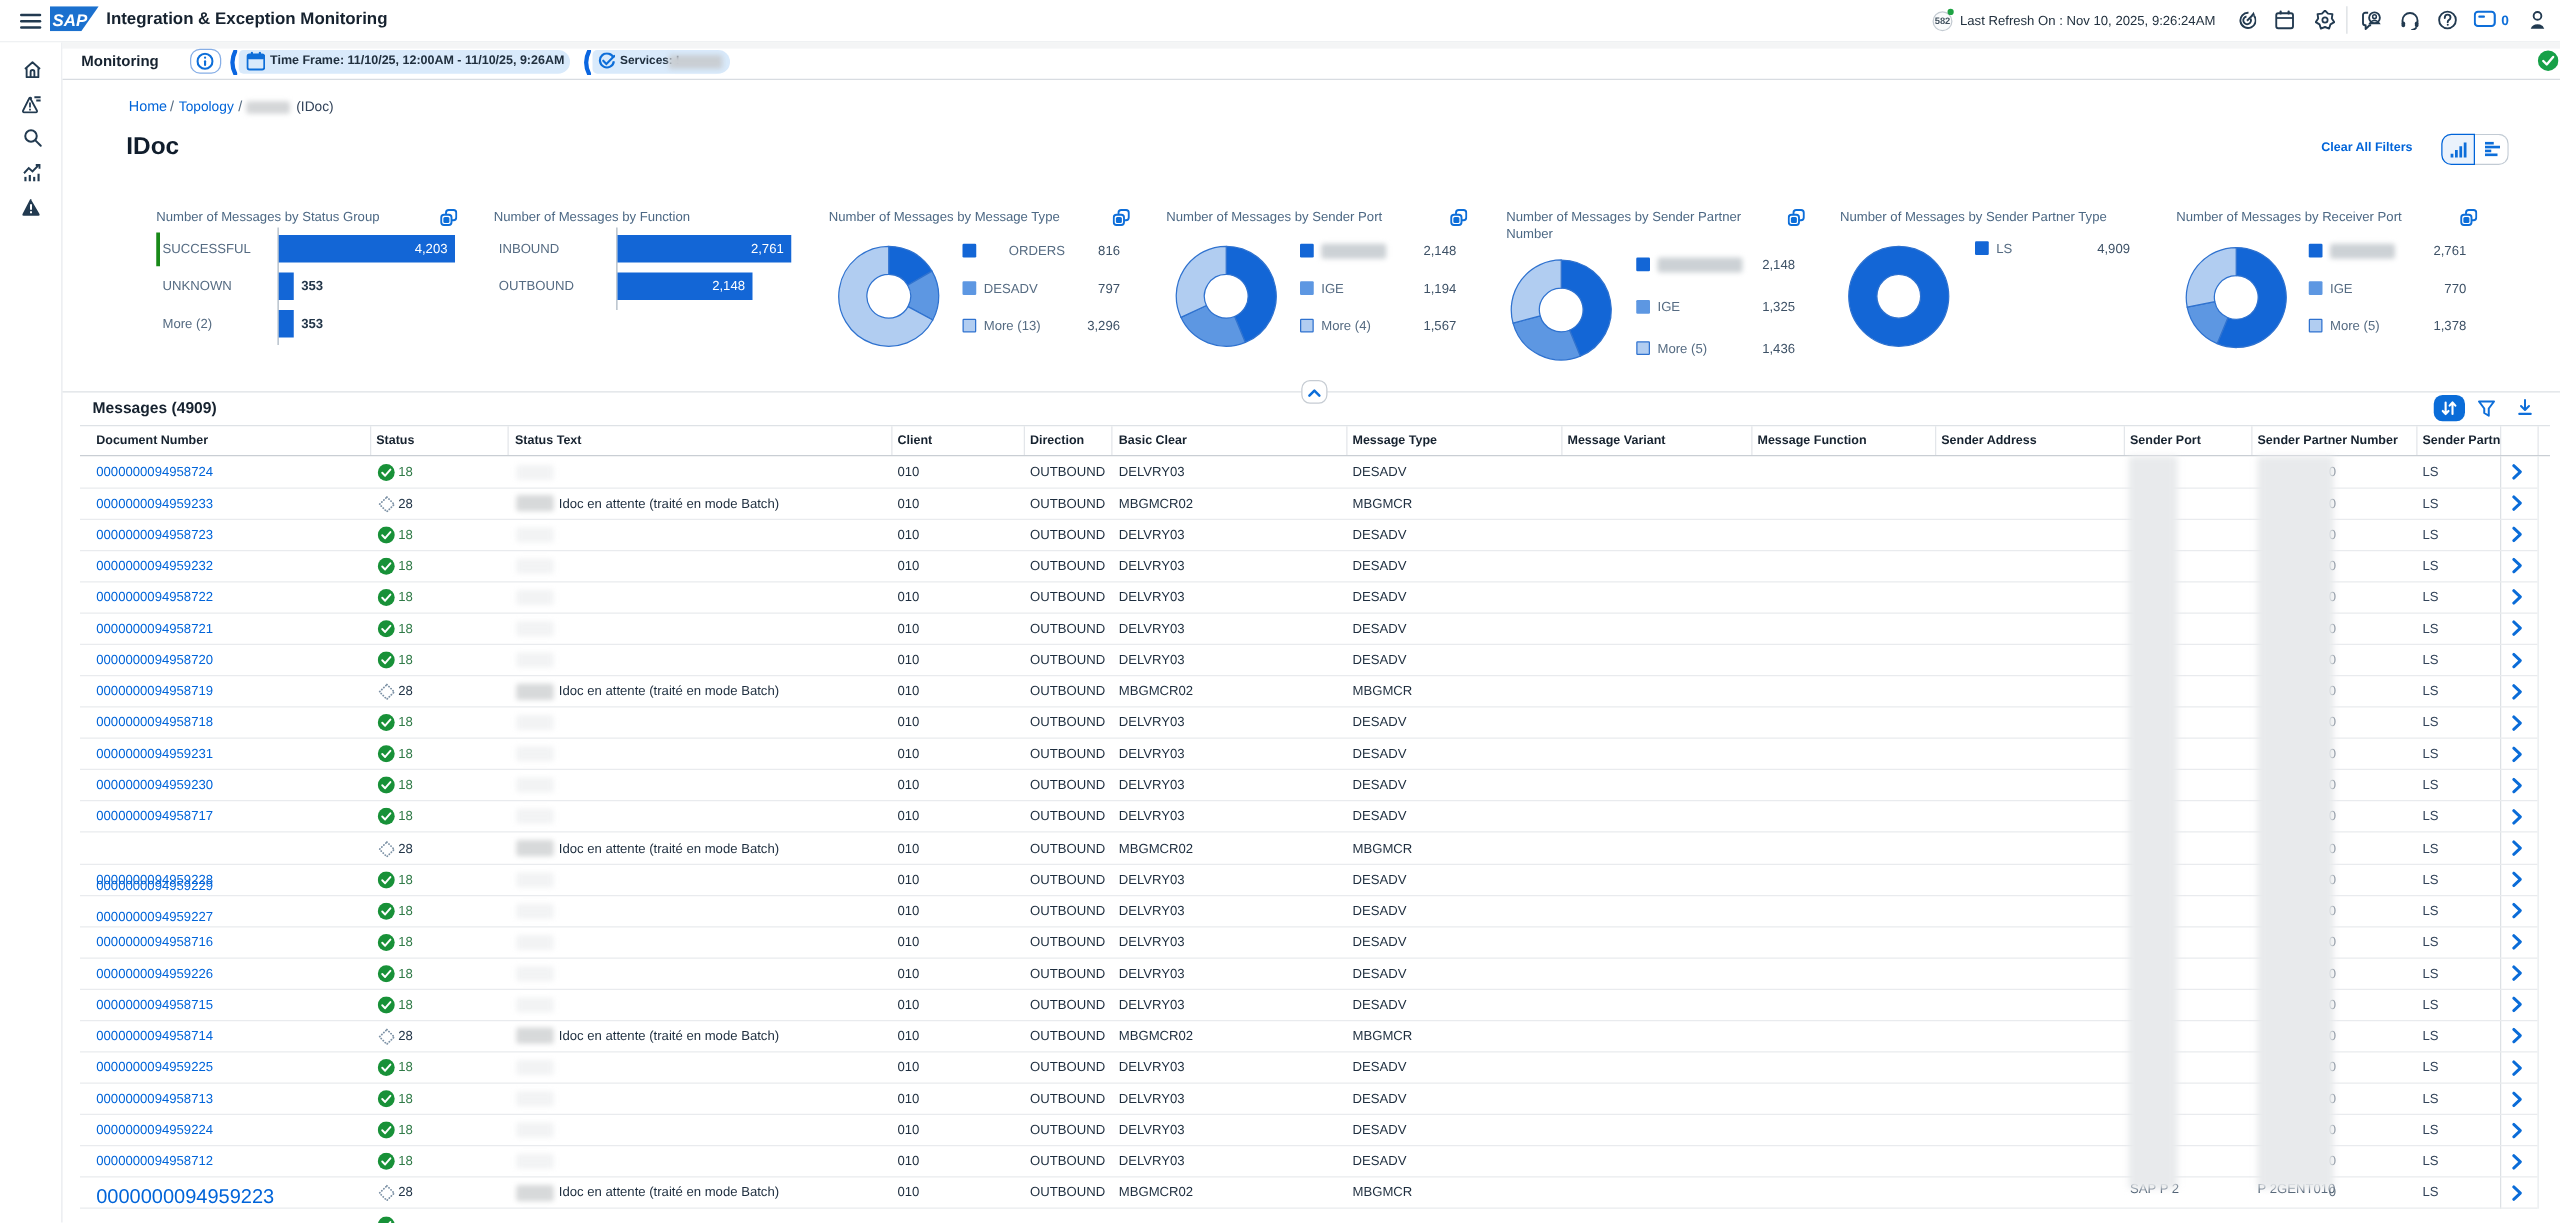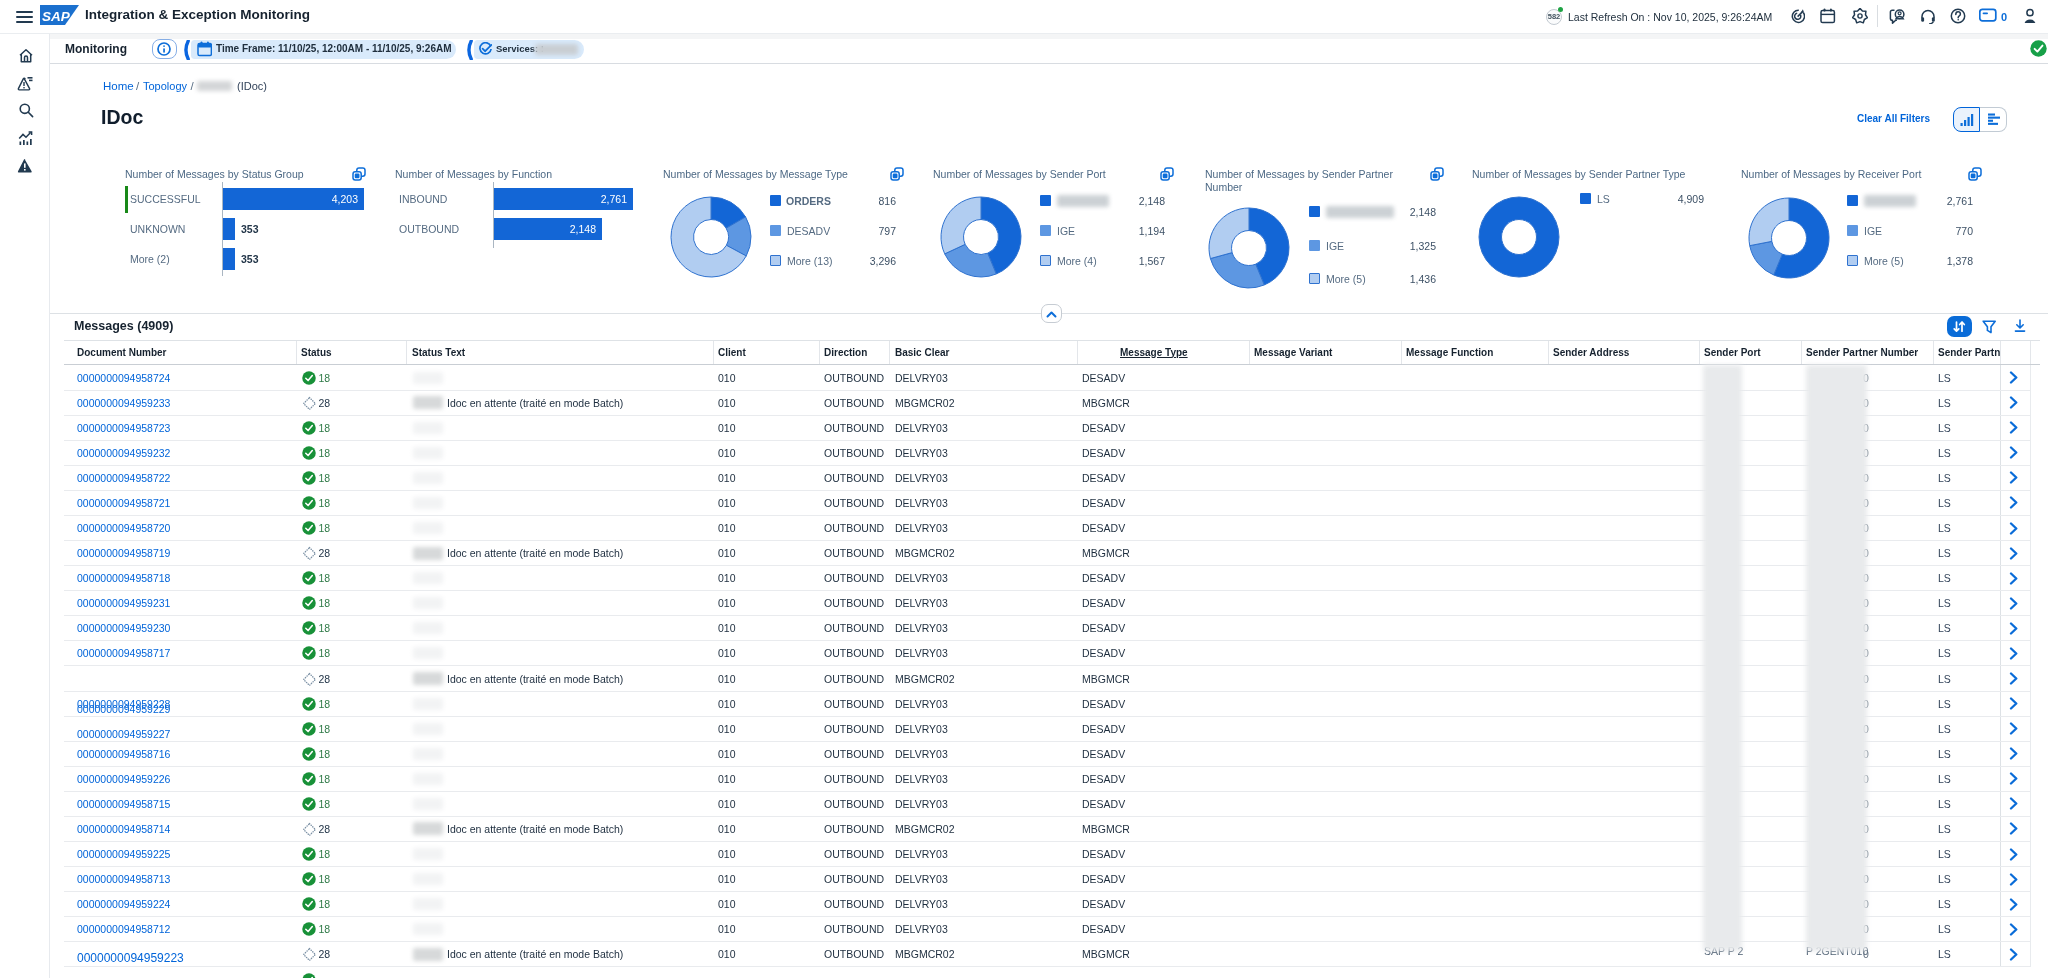--- a/index.html
+++ b/index.html
@@ -173,21 +173,21 @@
     <rect x="4.8" y="1" width="8.2" height="8.2" rx="2.2" fill="none" stroke="#0d6ed9" stroke-width="1.5"></rect>
     <rect x="1" y="4.8" width="8.2" height="8.2" rx="2.2" fill="#fff" stroke="#0d6ed9" stroke-width="1.5"></rect>
     <rect x="2.7" y="6.5" width="4.8" height="4.8" rx="1.2" fill="#0d6ed9"></rect>
   </svg>
 <svg style="position:absolute;left:668px;top:194px;" width="86" height="86" viewBox="0 0 86 86">
     <path d="M43.00 3.00 A40 40 0 0 1 77.59 22.90 L58.13 34.21 A17.5 17.5 0 0 0 43.00 25.50 Z" fill="#1366d6" stroke="#2f72cf" stroke-width="1" stroke-linejoin="round"></path>
     <path d="M77.59 22.90 A40 40 0 0 1 78.22 61.96 L58.41 51.29 A17.5 17.5 0 0 0 58.13 34.21 Z" fill="#5d97e2" stroke="#2f72cf" stroke-width="1" stroke-linejoin="round"></path>
     <path d="M78.22 61.96 A40 40 0 1 1 43.00 3.00 L43.00 25.50 A17.5 17.5 0 1 0 58.41 51.29 Z" fill="#b1cdf1" stroke="#2f72cf" stroke-width="1" stroke-linejoin="round"></path>
   </svg>
 <div style="position:absolute;left:770px;top:195px;width:11px;height:11px;background:#1366d6;border-radius:1px"></div>
-<div class="t" style="left:786px;top:192px;font-size:10.5px;color:#556b82;font-weight:700;">ORDERS</div>
+<div class="t" style="left:807px;top:192px;font-size:10.5px;color:#556b82;font-weight:400;">ORDERS</div>
 <div class="t" style="left:816px;top:192px;width:80px;text-align:right;font-size:10.5px;color:#3d5166;font-weight:400;">816</div>
 <div style="position:absolute;left:770px;top:225px;width:11px;height:11px;background:#5d97e2;border-radius:1px"></div>
 <div class="t" style="left:787px;top:222px;font-size:10.5px;color:#556b82;font-weight:400;">DESADV</div>
 <div class="t" style="left:816px;top:222px;width:80px;text-align:right;font-size:10.5px;color:#3d5166;font-weight:400;">797</div>
 <div style="position:absolute;left:770px;top:254.5px;width:11px;height:11px;background:#b1cdf1;border:1px solid #2f72cf;border-radius:1px"></div>
 <div class="t" style="left:787px;top:251.5px;font-size:10.5px;color:#556b82;font-weight:400;">More (13)</div>
 <div class="t" style="left:816px;top:251.5px;width:80px;text-align:right;font-size:10.5px;color:#3d5166;font-weight:400;">3,296</div>
 <div class="t" style="left:933px;top:165px;font-size:10.5px;color:#4c6884;font-weight:400;">Number of Messages by Sender Port</div>
 <svg style="position:absolute;left:1160px;top:167px;" width="14" height="14" viewBox="0 0 14 14">
     <rect x="4.8" y="1" width="8.2" height="8.2" rx="2.2" fill="none" stroke="#0d6ed9" stroke-width="1.5"></rect>
@@ -276,21 +276,21 @@
     <rect x="1.6" y="11.2" width="10.8" height="1.7" rx="0.8" fill="#0d6ed9"></rect>
   </svg>
 <div style="position:absolute;left:64px;top:340px;width:1976px;height:1px;background:#dee2e6"></div>
 <div style="position:absolute;left:64px;top:364px;width:1976px;height:1px;background:#c9ced4"></div>
 <div class="t" style="left:77px;top:343.5px;font-size:10px;color:#16222f;font-weight:700;">Document Number</div>
 <div class="t" style="left:301px;top:343.5px;font-size:10px;color:#16222f;font-weight:700;">Status</div>
 <div class="t" style="left:412px;top:343.5px;font-size:10px;color:#16222f;font-weight:700;text-align:center;">Status Text</div>
 <div class="t" style="left:718px;top:343.5px;font-size:10px;color:#16222f;font-weight:700;">Client</div>
 <div class="t" style="left:824px;top:343.5px;font-size:10px;color:#16222f;font-weight:700;">Direction</div>
 <div class="t" style="left:895px;top:343.5px;font-size:10px;color:#16222f;font-weight:700;">Basic Clear</div>
-<div class="t" style="left:1120px;top:343.5px;font-size:10px;color:#16222f;font-weight:700;text-decoration:underline;">Message Type</div>
+<div class="t" style="left:1082px;top:343.5px;font-size:10px;color:#16222f;font-weight:700;">Message Type</div>
 <div class="t" style="left:1254px;top:343.5px;font-size:10px;color:#16222f;font-weight:700;">Message Variant</div>
 <div class="t" style="left:1406px;top:343.5px;font-size:10px;color:#16222f;font-weight:700;">Message Function</div>
 <div class="t" style="left:1553px;top:343.5px;font-size:10px;color:#16222f;font-weight:700;">Sender Address</div>
 <div class="t" style="left:1704px;top:343.5px;font-size:10px;color:#16222f;font-weight:700;">Sender Port</div>
 <div class="t" style="left:1806px;top:343.5px;font-size:10px;color:#16222f;font-weight:700;">Sender Partner Number</div>
 <div class="t" style="left:1938px;top:343.5px;font-size:10px;color:#16222f;font-weight:700;">Sender Partn</div>
 <div style="position:absolute;left:296px;top:341px;width:1px;height:23px;background:#e3e6ea"></div>
 <div style="position:absolute;left:406px;top:341px;width:1px;height:23px;background:#e3e6ea"></div>
 <div style="position:absolute;left:713px;top:341px;width:1px;height:23px;background:#e3e6ea"></div>
 <div style="position:absolute;left:819px;top:341px;width:1px;height:23px;background:#e3e6ea"></div>
@@ -691,21 +691,21 @@
 <div class="t" style="left:718px;top:920.3px;font-size:10.5px;color:#1d2d3e;font-weight:400;">010</div>
 <div class="t" style="left:824px;top:920.3px;font-size:10.5px;color:#1d2d3e;font-weight:400;">OUTBOUND</div>
 <div class="t" style="left:895px;top:920.3px;font-size:10.5px;color:#1d2d3e;font-weight:400;">DELVRY03</div>
 <div class="t" style="left:1082px;top:920.3px;font-size:10.5px;color:#1d2d3e;font-weight:400;">DESADV</div>
 <div class="t" style="left:1863px;top:920.3px;font-size:10.5px;color:#5f6e7d;font-weight:400;">0</div>
 <div class="t" style="left:1938px;top:920.3px;font-size:10.5px;color:#33445a;font-weight:400;">LS</div>
 <svg style="position:absolute;left:2009px;top:922.8px;" width="10" height="13" viewBox="0 0 10 13">
     <path d="M2 1.5 L7.3 6.5 L2 11.5" fill="none" stroke="#0a6cd8" stroke-width="2.3" stroke-linecap="round" stroke-linejoin="round"></path>
   </svg>
 <div style="position:absolute;left:64px;top:966.42px;width:1966px;height:1px;background:#e9ebee"></div>
-<div class="t" style="left:77px;top:949px;font-size:12px;color:#0064d9;font-weight:400;">0000000094959223</div>
+<div class="t" style="left:77px;top:949px;font-size:16px;color:#0064d9;font-weight:400;">0000000094959223</div>
 <svg style="position:absolute;left:302px;top:947.3799999999999px;" width="14" height="14" viewBox="0 0 14 14">
     <path d="M7.5 1.6 L13.4 7.5 L7.5 13.4 L1.6 7.5 Z" fill="none" stroke="#7d92a6" stroke-width="1.4" stroke-dasharray="0.2 2.1" stroke-linecap="round"></path>
   </svg>
 <div class="t" style="left:318.5px;top:945.3799999999999px;font-size:10.5px;color:#223548;font-weight:400;">28</div>
 <div style="position:absolute;left:413px;top:947.8799999999999px;width:30px;height:13px;background:#d7d9da;border-radius:2px;filter:blur(2px);opacity:1"></div>
 <div class="t" style="left:447px;top:945.3799999999999px;font-size:10.5px;color:#1d2d3e;font-weight:400;">Idoc en attente (traité en mode Batch)</div>
 <div class="t" style="left:718px;top:945.3799999999999px;font-size:10.5px;color:#1d2d3e;font-weight:400;">010</div>
 <div class="t" style="left:824px;top:945.3799999999999px;font-size:10.5px;color:#1d2d3e;font-weight:400;">OUTBOUND</div>
 <div class="t" style="left:895px;top:945.3799999999999px;font-size:10.5px;color:#1d2d3e;font-weight:400;">MBGMCR02</div>
 <div class="t" style="left:1082px;top:945.3799999999999px;font-size:10.5px;color:#1d2d3e;font-weight:400;">MBGMCR</div>

